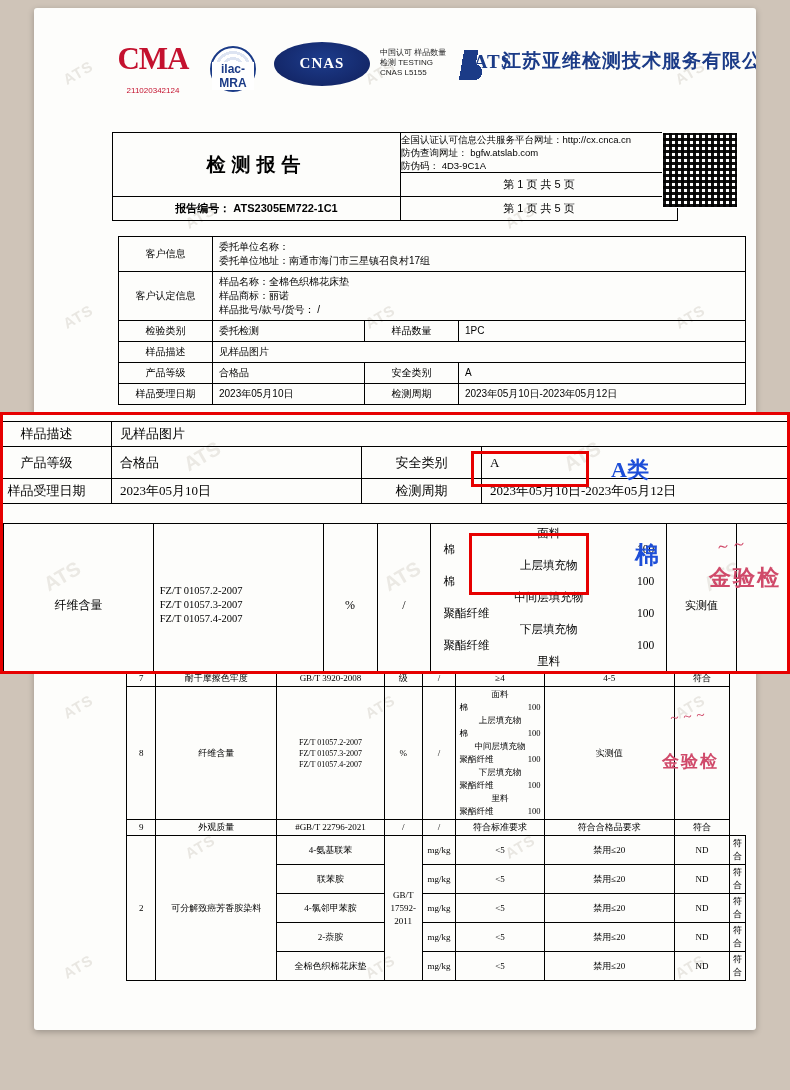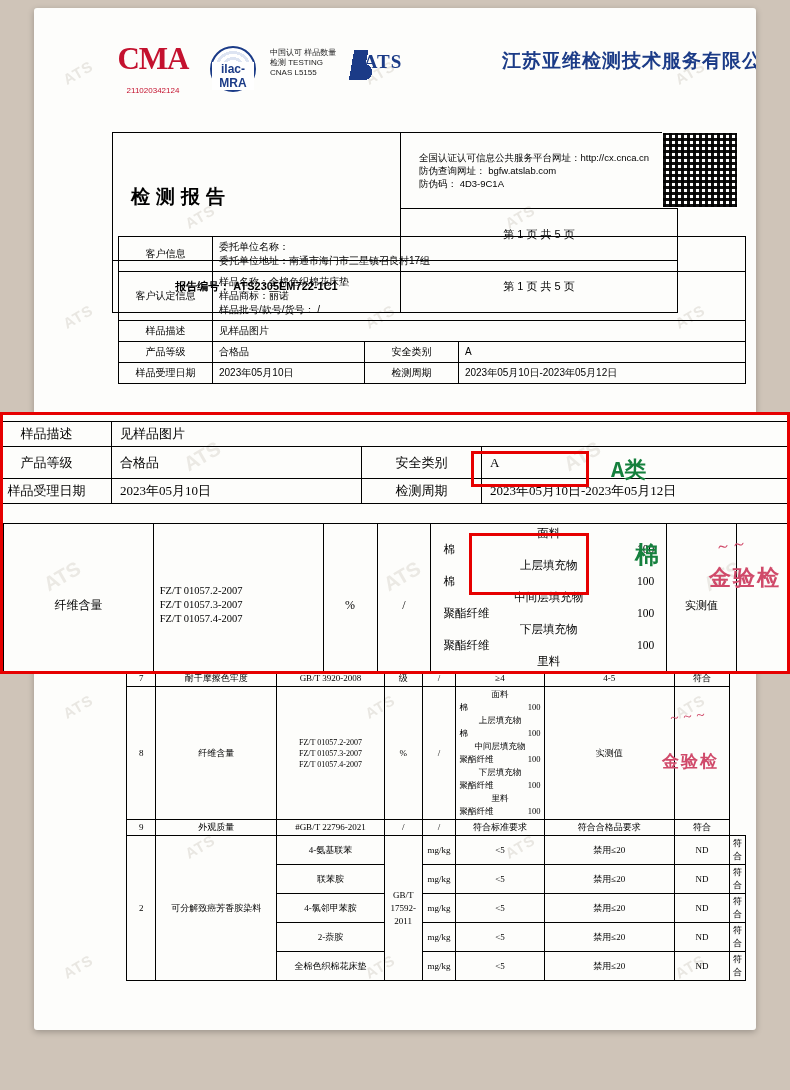--- a/index.html
+++ b/index.html
@@ -99,23 +99,23 @@
     font-size: 19px; color: #1b3b87; font-weight: bold;
     font-family: Liberation Mono, monospace; letter-spacing: 1px;
   }
   .company .en { font-size: 12.5px; color: #1b3b87; margin-top: 4px; }
 
   
   .title-table {
     position: absolute; left: 78px; top: 124px;
     width: 566px; border-collapse: collapse;
   }
-  .title-table td { border: 1px solid #000; padding: 18px; vertical-align: middle; }
+  .title-table td { border: 1px solid #000; padding: 0; vertical-align: middle; }
   .tt-title {
-    width: 288px; height: 52px; 
+    width: 288px; height: 52px; text-align: center;
     font-size: 19px; font-weight: bold; letter-spacing: 6px;
     font-family: Liberation Sans, sans-serif;
   }
   .tt-info { padding: 4px 6px; font-size: 9.5px; line-height: 13px; }
   .tt-no { height: 24px; text-align: center; font-size: 11px; font-weight: bold; margin-left: 39px; }
   .tt-page { height: 24px; text-align: center; font-size: 11px; }
   .qr {
     position: absolute; left: 628px; top: 124px;
     width: 76px; height: 76px;
     background:
@@ -192,22 +192,22 @@
   .zf-res { width: 236px; padding: 0; }
   .zf-meas { width: 70px; text-align: center; font-size: 11px; }
   .zf-last { width: 96px; }
 
   .matrix { width: 100%; font-size: 11.5px; line-height: 16px; }
   .matrix .mrow { display: flex; justify-content: space-between; padding: 0 6px; }
   .matrix .mctr { text-align: center; }
 
   .hl-box { position: absolute; border: 3px solid #e60000; }
   .hl-label {
-    position: absolute; color: #15803d; font-weight: bold;
-    font-family: Liberation Mono, monospace;
+    position: absolute; color: #1d4ed8; font-weight: bold;
+    font-family: Liberation Serif, serif;
   }
   .zoom-stamp { position: absolute; color: #d04a6a; font-family: "Liberation Serif", serif; }
 
   .zwm {
     position: absolute; color: #ebe9e4; font-size: 20px; font-weight: bold;
     transform: rotate(-30deg); user-select: none; pointer-events: none;
   }
 </style>
 </head>
 <body>
@@ -242,20 +242,25 @@
           <div class="mark">CMA</div>
           <div class="code">211020342124</div>
         </div>
 
         <div class="ilac">
           <div class="ring">
             <div class="lbl">ilac-MRA</div>
           </div>
         </div>
 
+        <div class="cnas">
+          <div class="ell">
+            <span>CNAS</span>
+          </div>
+        </div>
 
         <div class="cnca">中国认可 样品数量 检测 TESTING CNAS L5155</div>
 
         <div class="ats-logo">
           <div class="sw"></div>
           <div class="txt">ATS</div>
         </div>
       </div>
 
       <div class="company">
@@ -289,20 +294,26 @@
           <tr>
         <td class="c-label">客户信息</td>
         <td class="c-val" colspan="3" style="white-space:pre-line;">委托单位名称：
 委托单位地址：南通市海门市三星镇召良村17组</td>
       </tr>
       <tr>
         <td class="c-label">客户认定信息</td>
         <td class="c-val" colspan="3" style="white-space:pre-line;">样品名称：全棉色织棉花床垫
 样品商标：丽诺
 样品批号/款号/货号： /</td>
+      </tr>
+      <tr>
+        <td class="c-label">检验类别</td>
+        <td class="c-val">委托检测</td>
+        <td class="c-label">样品数量</td>
+        <td class="c-val">1PC</td>
       </tr>
       <tr>
         <td class="c-label">样品描述</td>
         <td class="c-val" colspan="3">见样品图片</td>
       </tr>
       <tr>
         <td class="c-label">产品等级</td>
         <td class="c-val">合格品</td>
         <td class="c-label">安全类别</td>
         <td class="c-val">A</td>

